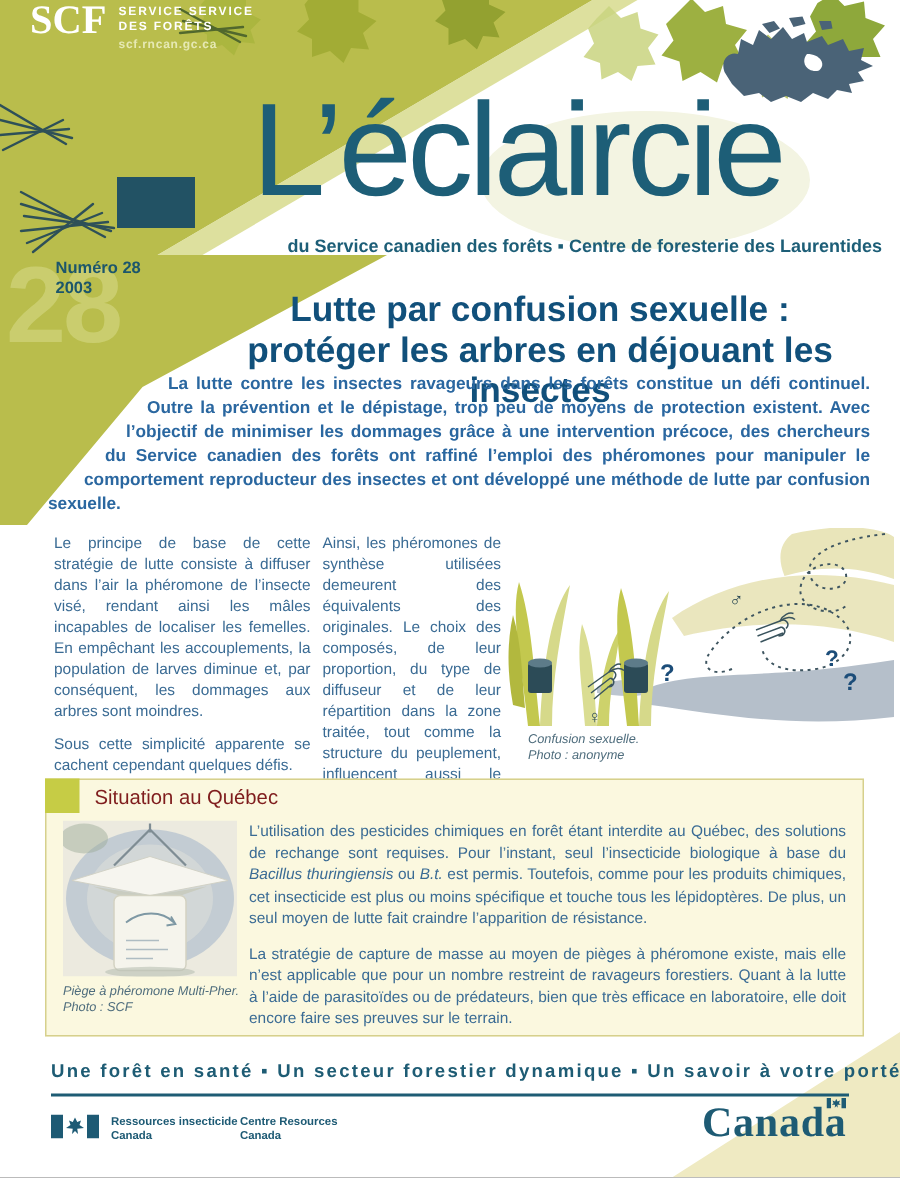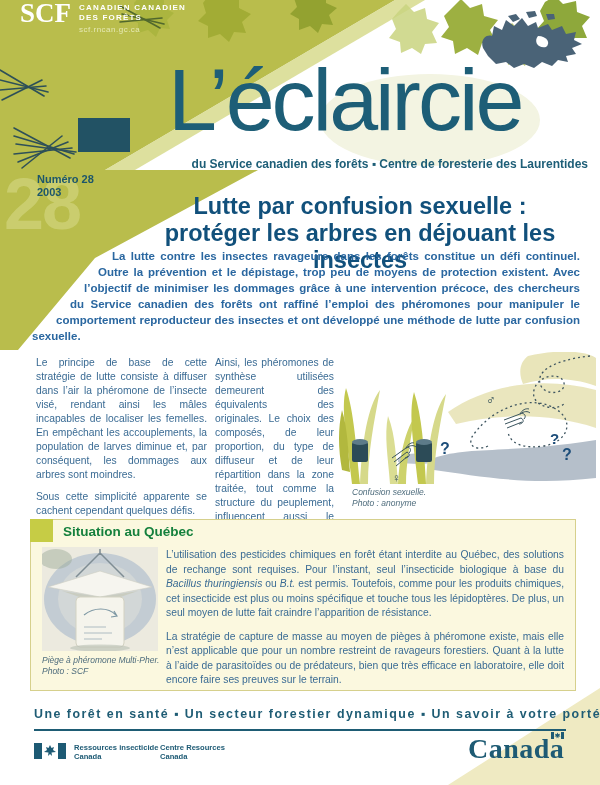--- a/index.html
+++ b/index.html
@@ -2,38 +2,38 @@
 <html><head>
 <meta charset="utf-8">
 <style>
   html,body{margin:0;padding:0;background:#888;}
   .page{position:relative;width:600px;height:785px;background:#ffffff;overflow:hidden;
         font-family:"Liberation Sans",sans-serif;-webkit-font-smoothing:antialiased;}
   .abs{position:absolute;}
   
   .scf-acronym{font-family:"Liberation Serif",serif;font-weight:bold;color:#fff;font-size:27px;line-height:27px;}
   .scf-name{color:#fff;font-weight:bold;font-size:8px;letter-spacing:1.2px;line-height:10px;}
-  .scf-url{color:#e6e9b4;font-weight:normal;font-size:8px;letter-spacing:.5px;margin-top:2px;}
+  .scf-url{color:#e6e9b4;font-weight:bold;font-size:8px;letter-spacing:.5px;margin-top:2px;}
   .news-title{color:#1d5e77;font-size:88px;letter-spacing:-3px;line-height:88px;white-space:nowrap;}
   .mast-sub{color:#1d5e77;font-weight:bold;font-size:12px;text-align:right;}
   .issue-label{color:#1c566b;font-weight:bold;font-size:11px;line-height:13px;}
   .ghost-num{color:#cdd175;opacity:.85;font-weight:bold;font-size:72px;line-height:80px;letter-spacing:-2px;}
   .wedge{background:#b9bd4c;clip-path:polygon(0 0,258px 0,95px 88px,18px 180px,0 180px);}
   
   .art-title{color:#11507b;font-weight:bold;font-size:23.5px;line-height:27px;text-align:center;}
   .intro{color:#2a67a0;font-weight:bold;font-size:11.5px;line-height:16px;text-align:justify;}
   .intro-cut{float:left;width:80px;height:80px;shape-outside:polygon(0 0,80px 0,10px 80px,0 80px);}
   .bodytxt{color:#3a6b94;font-size:10.3px;line-height:14px;text-align:justify;}
   .bodytxt p{margin:0 0 8px 0;}
   .fig-spacer{float:right;width:137px;height:120px;margin-top:44px;}
   .caption{color:#4f6d7d;font-style:italic;font-size:8.5px;line-height:11px;}
   
   .qbox{background:#fbf8df;border:1px solid #d6d08c;}
   .qbox-square{background:#c6cc45;}
-  .qbox-title{color:#15803d;font-weight:bold;font-size:13.5px;}
+  .qbox-title{color:#7f1d1d;font-weight:normal;font-size:13.5px;}
   .qbox-text{color:#3a6b94;font-size:10.3px;line-height:14.5px;text-align:justify;}
   .qbox-text p{margin:0 0 9px 0;}
   
   .tagline{color:#1e5c74;font-weight:bold;font-size:12.4px;letter-spacing:1.5px;text-align:center;white-space:nowrap;}
   .frule{background:#1e5c74;height:2px;}
   .nrcan-txt{color:#1d5a74;font-weight:bold;font-size:7.6px;line-height:9px;}
   .canada-wm{color:#1e5b74;font-family:"Liberation Serif",serif;font-weight:bold;font-size:28px;letter-spacing:.5px;}
   .ywedge{background:#efeac2;clip-path:polygon(100% 0,100% 100%,0 100%);}
 </style>
 </head>
@@ -89,21 +89,21 @@
       <path d="M5,34 C2,26 8,20 14,22 L16,12 24,16 28,6 36,12 44,4 50,12 58,8 60,14 70,10 74,16 84,12 88,20 98,18 96,26 104,30 94,34 98,40 88,42 90,48 80,46 74,52 64,48 56,54 46,50 36,54 28,48 18,50 10,42 Z"></path>
       <path d="M30,2 l8,-2 4,5 -7,3 z M48,-2 l9,-1 2,5 -8,2 z M68,0 l8,0 1,5 -7,1 z"></path>
       <path d="M60,22 C55,28 61,35 68,33 C73,29 69,22 60,22 Z" fill="#ffffff"></path>
     </g>
   </svg>
 
   <div class="abs" style="left:20,top:26px;left:20px;">
     <div style="display:flex;align-items:flex-start;">
       <div class="scf-acronym">SCF</div>
       <div style="margin-left:8px;margin-top:3px;">
-        <div class="scf-name">CANADIEN CANADIEN</div>
+        <div class="scf-name">SERVICE SERVICE</div>
         <div class="scf-name">DES FORÊTS</div>
         <div class="scf-url">scf.rncan.gc.ca</div>
       </div>
     </div>
   </div>
 
   <div class="abs news-title" style="left:168px;top:56px;">L’éclaircie</div>
   <div class="abs mast-sub" style="left:190px;top:157px;width:398px;">du Service canadien des forêts ▪ Centre de foresterie des Laurentides</div>
 
   <div class="abs wedge" style="left:0;top:170px;width:270px;height:180px;">

